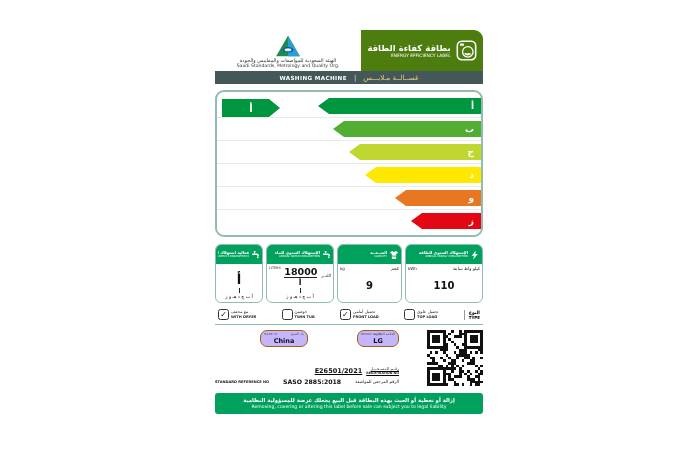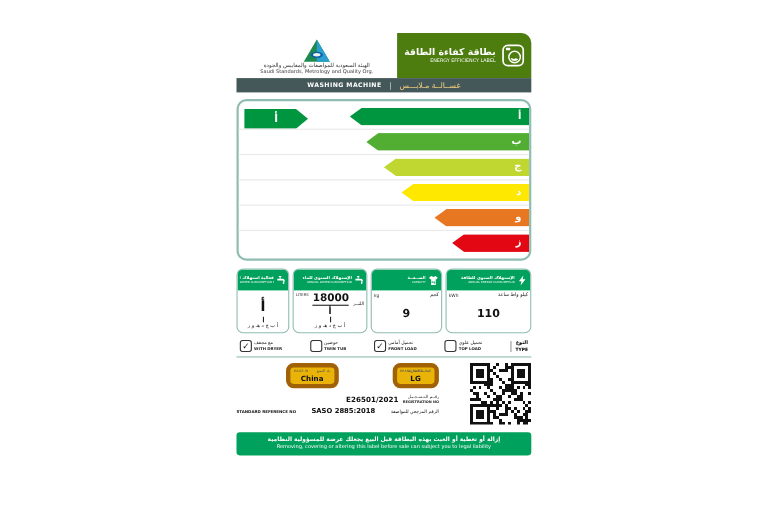--- a/index.html
+++ b/index.html
@@ -58,27 +58,27 @@
   .topt .l-ar{font-size:4.2px;color:#222;line-height:4.8px;direction:rtl;}
   .topt .l-en{font-size:3.6px;color:#222;line-height:4.4px;font-weight:bold;}
   .type-cap{display:flex;align-items:center;gap:3px;border-left:1px solid #999;padding-left:4px;}
   .type-cap .l-ar{font-size:4.6px;font-weight:bold;}
   .type-cap .l-en{font-size:4px;font-weight:bold;}
 
   
   .fields{position:relative;margin-top:5px;height:58px;}
   .fcol{width:184px;}
   .frow1{display:flex;gap:4px;}
-  .fbox{position:relative;border:4px solid #a16207;border-radius:7px;height:15px;background:#eab308;margin-left:45px;}
+  .fbox{position:relative;border:1px solid #a16207;border-radius:7px;height:15px;background:#c4b5fd;margin-left:45px;}
   .fbox .fl-en{position:absolute;left:3px;top:1px;font-size:2.8px;color:#555;letter-spacing:.2px;}
   .fbox .fl-ar{position:absolute;right:3px;top:1px;font-size:3.4px;color:#555;}
   .fbox .fval{position:absolute;left:0;right:0;bottom:1px;text-align:center;font-size:6.5px;font-weight:bold;color:#111;}
   .fb-made{flex:1.15;} .fb-brand{flex:1;}
   .fb-model{margin-top:3px;height:14px;}
-  .regline{margin-top:6px;display:flex;justify-content:flex-end;align-items:flex-start;gap:4px;}
+  .regline{margin-top:20px;display:flex;justify-content:flex-end;align-items:flex-start;gap:4px;text-decoration:underline;}
   .regline .rval{font-size:6.5px;font-weight:bold;color:#111;}
   .regline .rlbl{text-align:right;}
   .regline .rl-ar{font-size:3.8px;color:#222;line-height:4.4px;}
   .regline .rl-en{font-size:3.2px;color:#222;line-height:4px;font-weight:bold;}
   .stdline{margin-top:3px;display:flex;align-items:center;justify-content:space-between;}
   .stdline .s-en{font-size:3.6px;font-weight:bold;color:#111;}
   .stdline .s-val{font-size:6.2px;font-weight:bold;color:#111;}
   .stdline .s-ar{font-size:4.2px;color:#111;}
   .qr{position:absolute;right:0;top:0;width:56px;height:56px;}
   .qr svg{width:100%;height:100%;}

